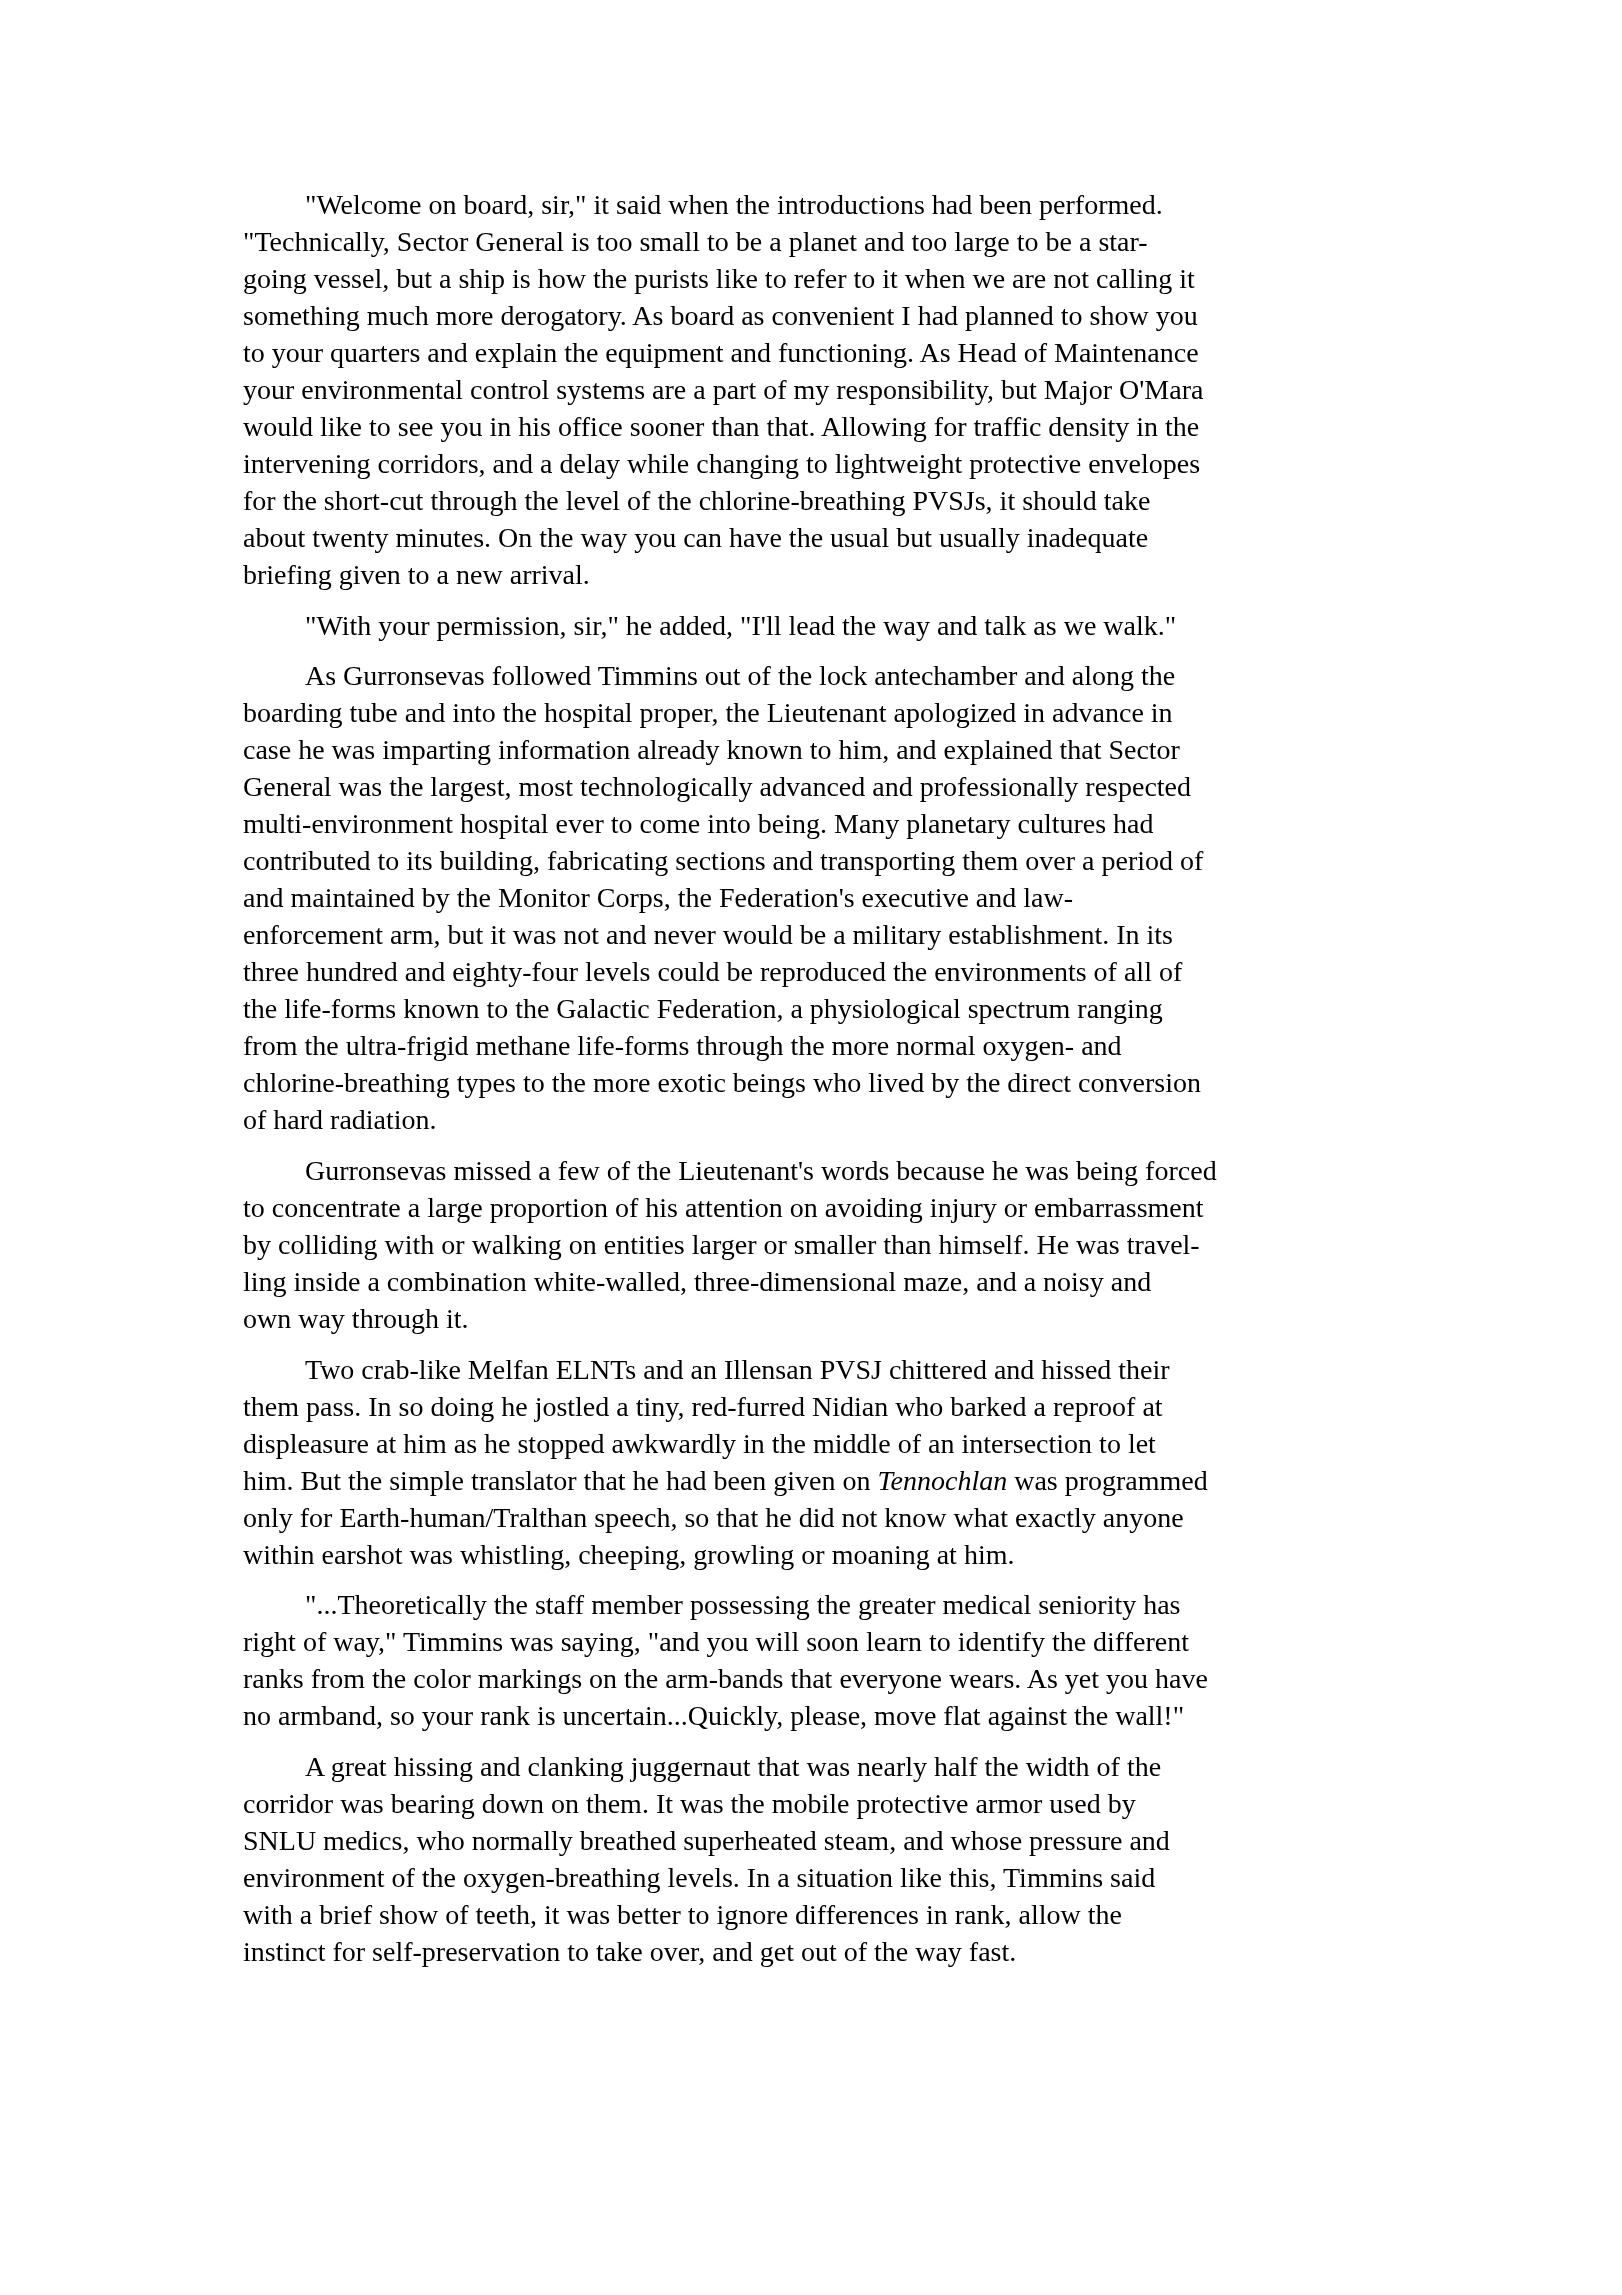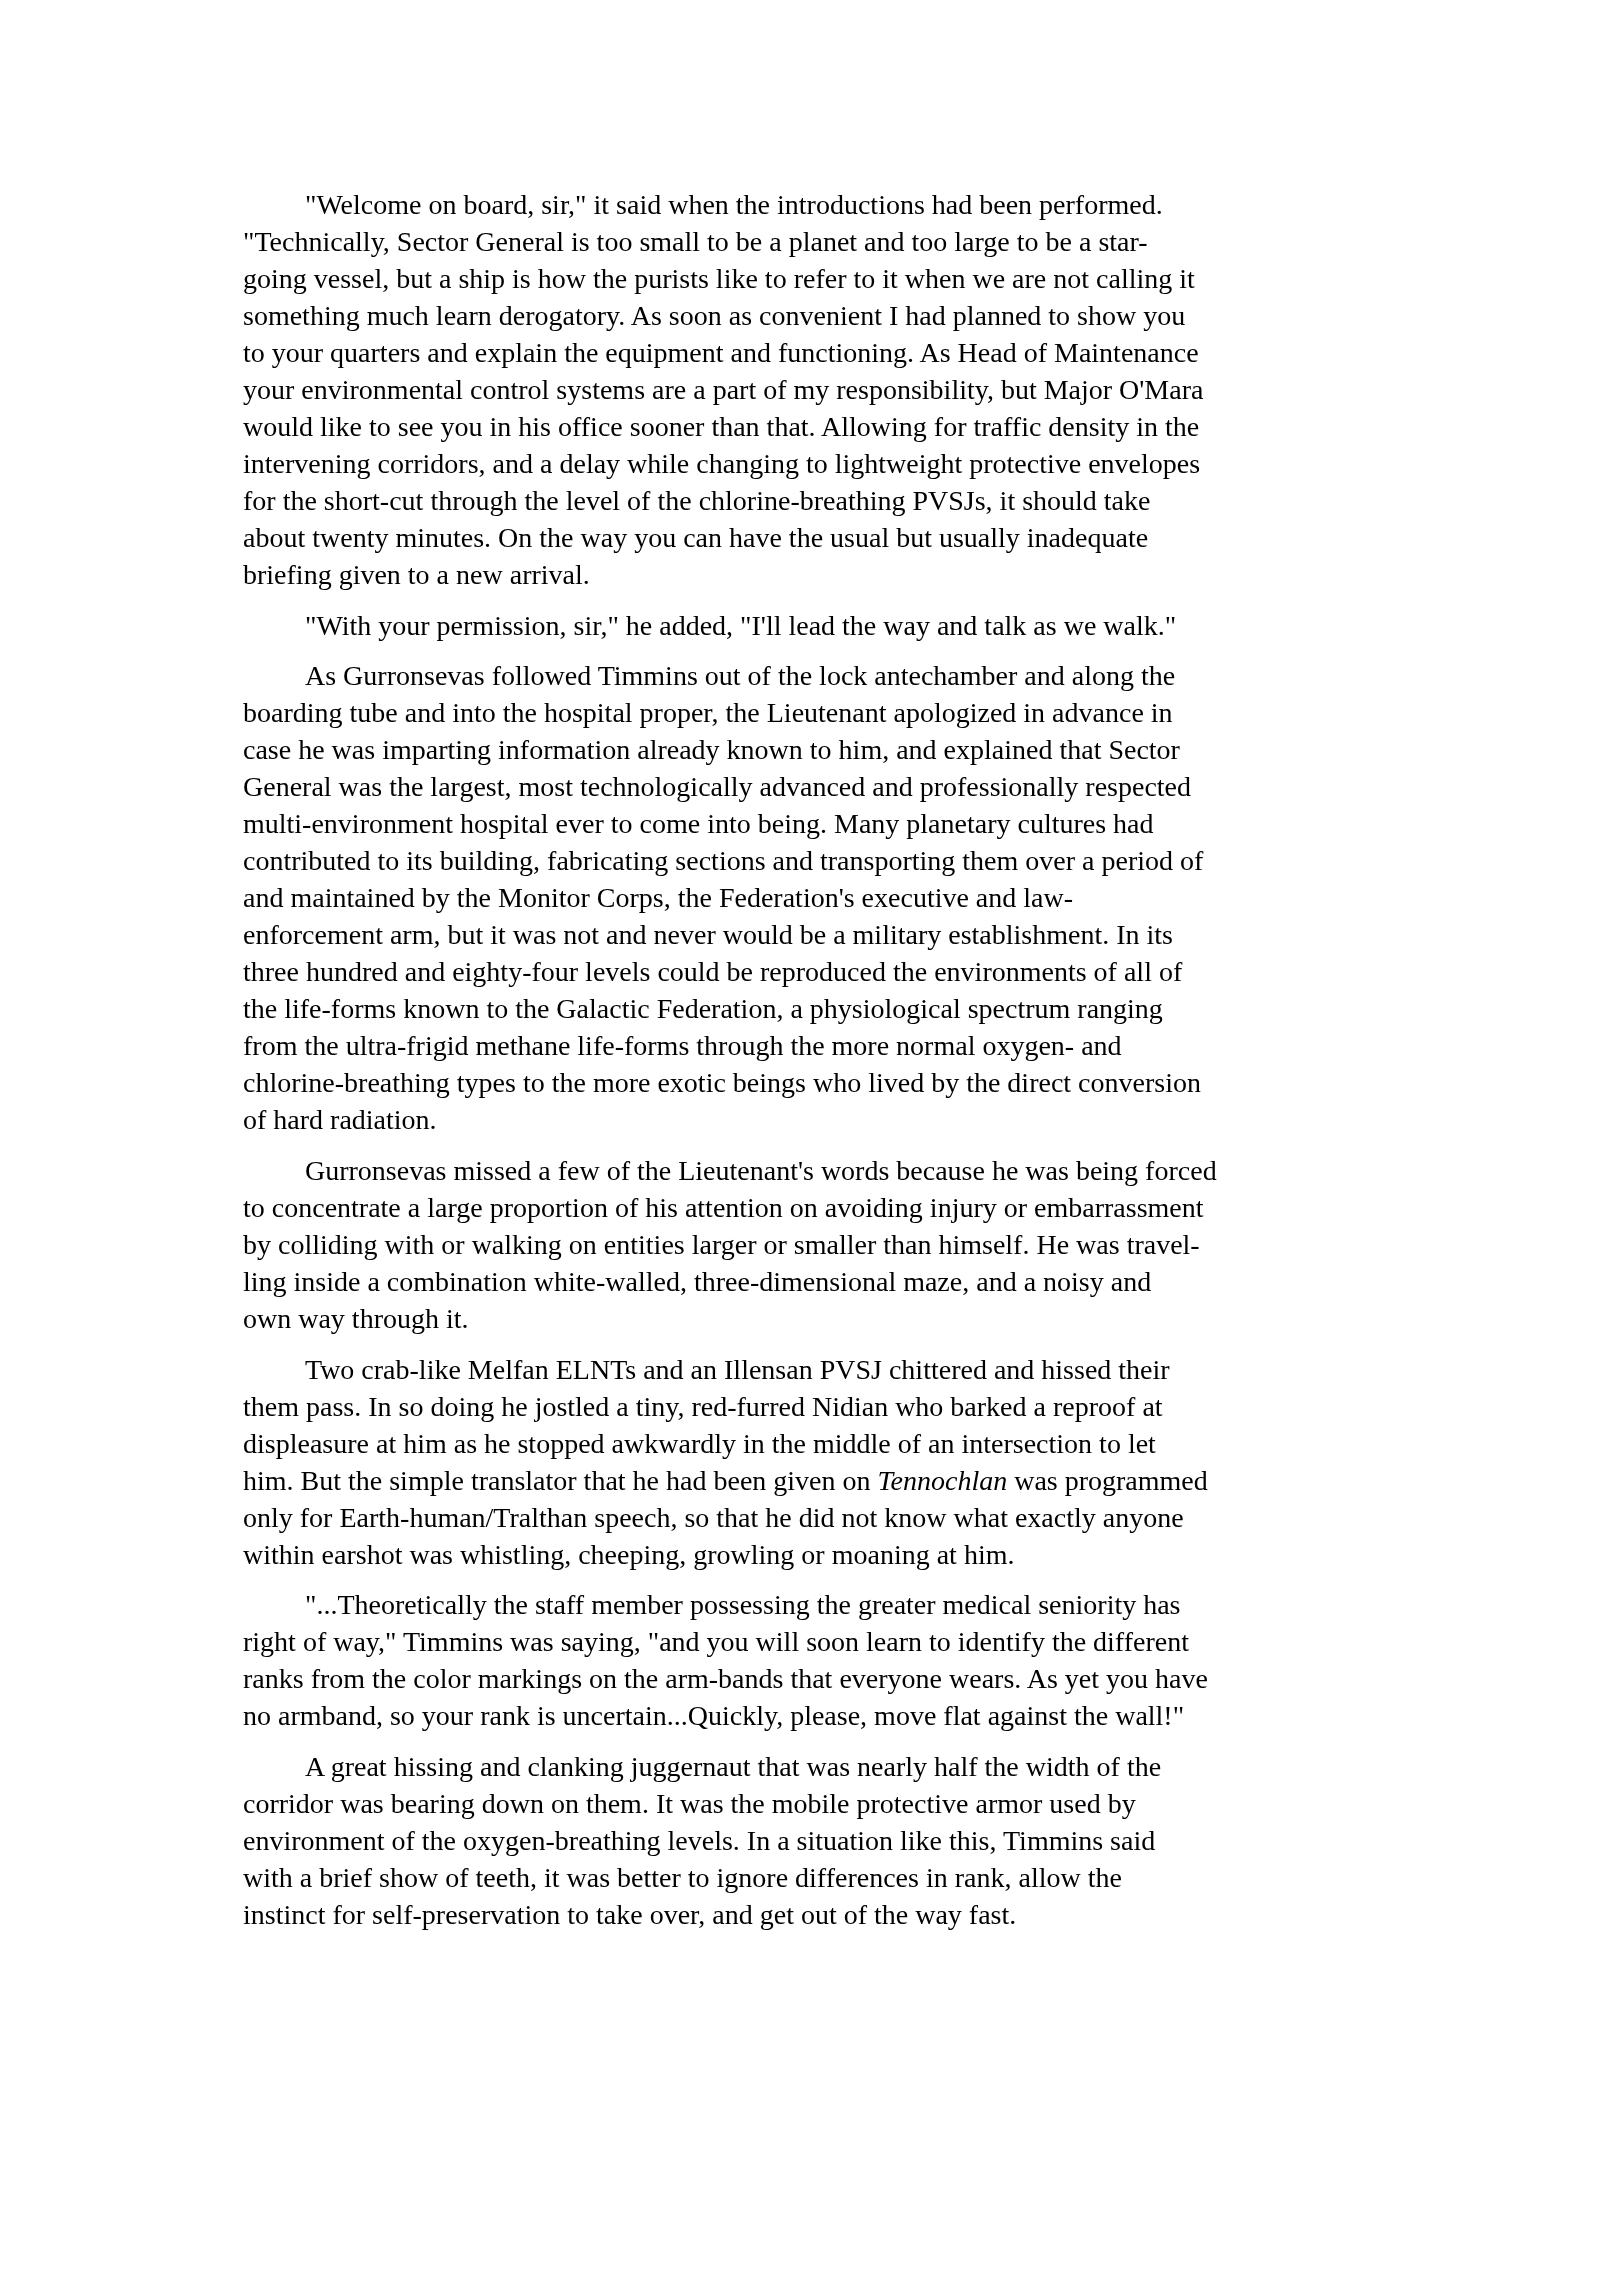--- a/index.html
+++ b/index.html
@@ -46,21 +46,21 @@
 </style>
 </head>
 <body>
 
 <div class="page">
   <main class="page-text">
       <div class="paragraph">
         <div class="line first"><span>"Welcome on board, sir," it said when the introductions had been performed.</span></div>
         <div class="line"><span>"Technically, Sector General is too small to be a planet and too large to be a star-</span></div>
         <div class="line"><span>going vessel, but a ship is how the purists like to refer to it when we are not calling it</span></div>
-        <div class="line"><span>something much learn derogatory. As soon as convenient I had planned to show you</span></div>
+        <div class="line"><span>something much more derogatory. As board as convenient I had planned to show you</span></div>
         <div class="line"><span>to your quarters and explain the equipment and functioning. As Head of Maintenance</span></div>
         <div class="line"><span>your environmental control systems are a part of my responsibility, but Major O'Mara</span></div>
         <div class="line"><span>would like to see you in his office sooner than that. Allowing for traffic density in the</span></div>
         <div class="line"><span>intervening corridors, and a delay while changing to lightweight protective envelopes</span></div>
         <div class="line"><span>for the short-cut through the level of the chlorine-breathing PVSJs, it should take</span></div>
         <div class="line"><span>about twenty minutes. On the way you can have the usual but usually inadequate</span></div>
         <div class="line"><span>briefing given to a new arrival.</span></div>
       </div>
       <div class="paragraph">
         <div class="line first"><span>"With your permission, sir," he added, "I'll lead the way and talk as we walk."</span></div>
@@ -97,19 +97,20 @@
       </div>
       <div class="paragraph">
         <div class="line first"><span>"...Theoretically the staff member possessing the greater medical seniority has</span></div>
         <div class="line"><span>right of way," Timmins was saying, "and you will soon learn to identify the different</span></div>
         <div class="line"><span>ranks from the color markings on the arm-bands that everyone wears. As yet you have</span></div>
         <div class="line"><span>no armband, so your rank is uncertain...Quickly, please, move flat against the wall!"</span></div>
       </div>
       <div class="paragraph">
         <div class="line first"><span>A great hissing and clanking juggernaut that was nearly half the width of the</span></div>
         <div class="line"><span>corridor was bearing down on them. It was the mobile protective armor used by</span></div>
+        <div class="line"><span>SNLU medics, who normally breathed superheated steam, and whose pressure and</span></div>
         <div class="line"><span>environment of the oxygen-breathing levels. In a situation like this, Timmins said</span></div>
         <div class="line"><span>with a brief show of teeth, it was better to ignore differences in rank, allow the</span></div>
         <div class="line"><span>instinct for self-preservation to take over, and get out of the way fast.</span></div>
       </div>
     </main>
 </div>
 
 
 </body></html>

